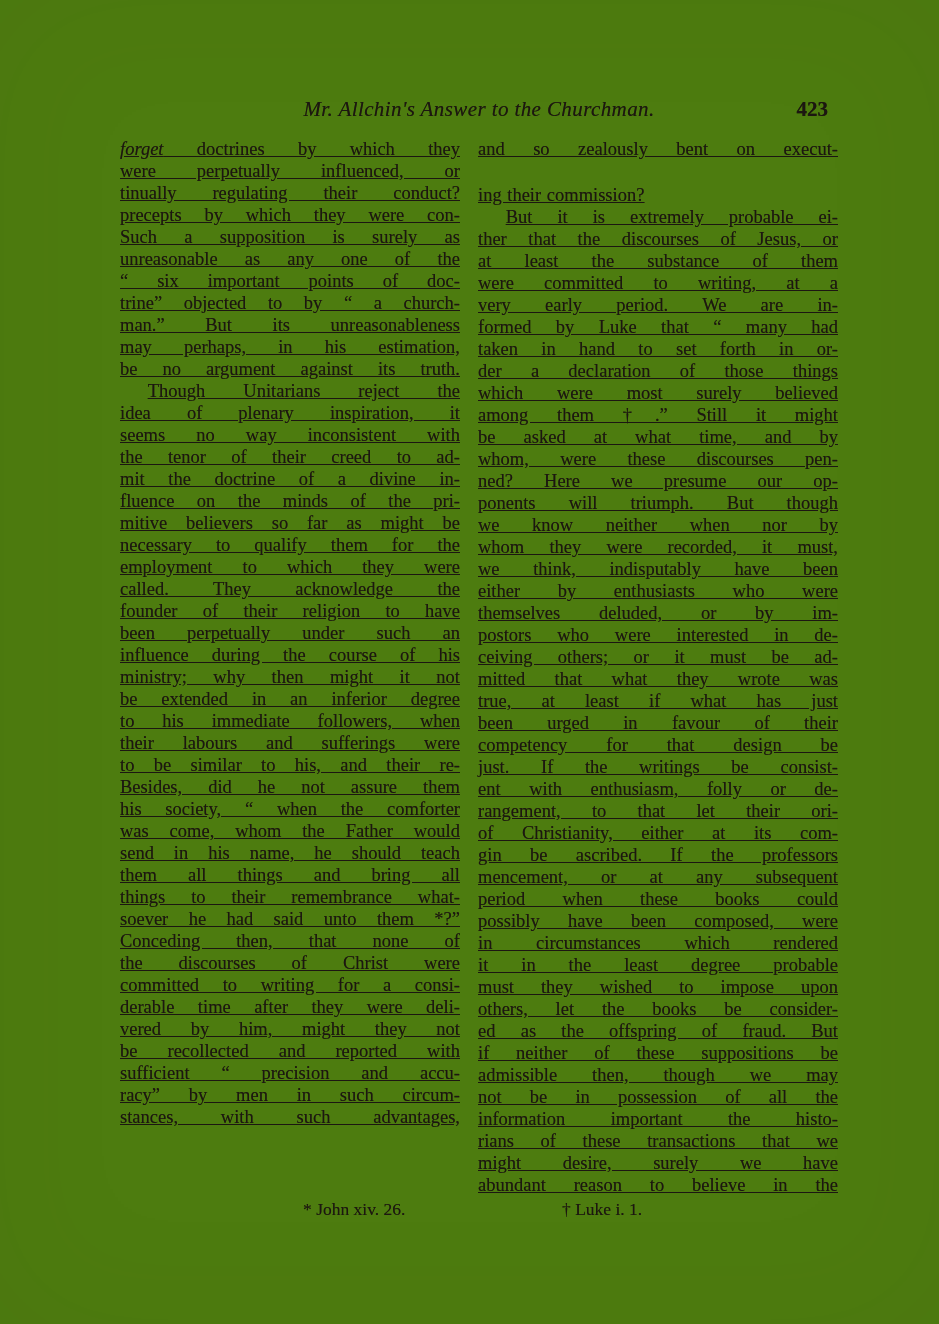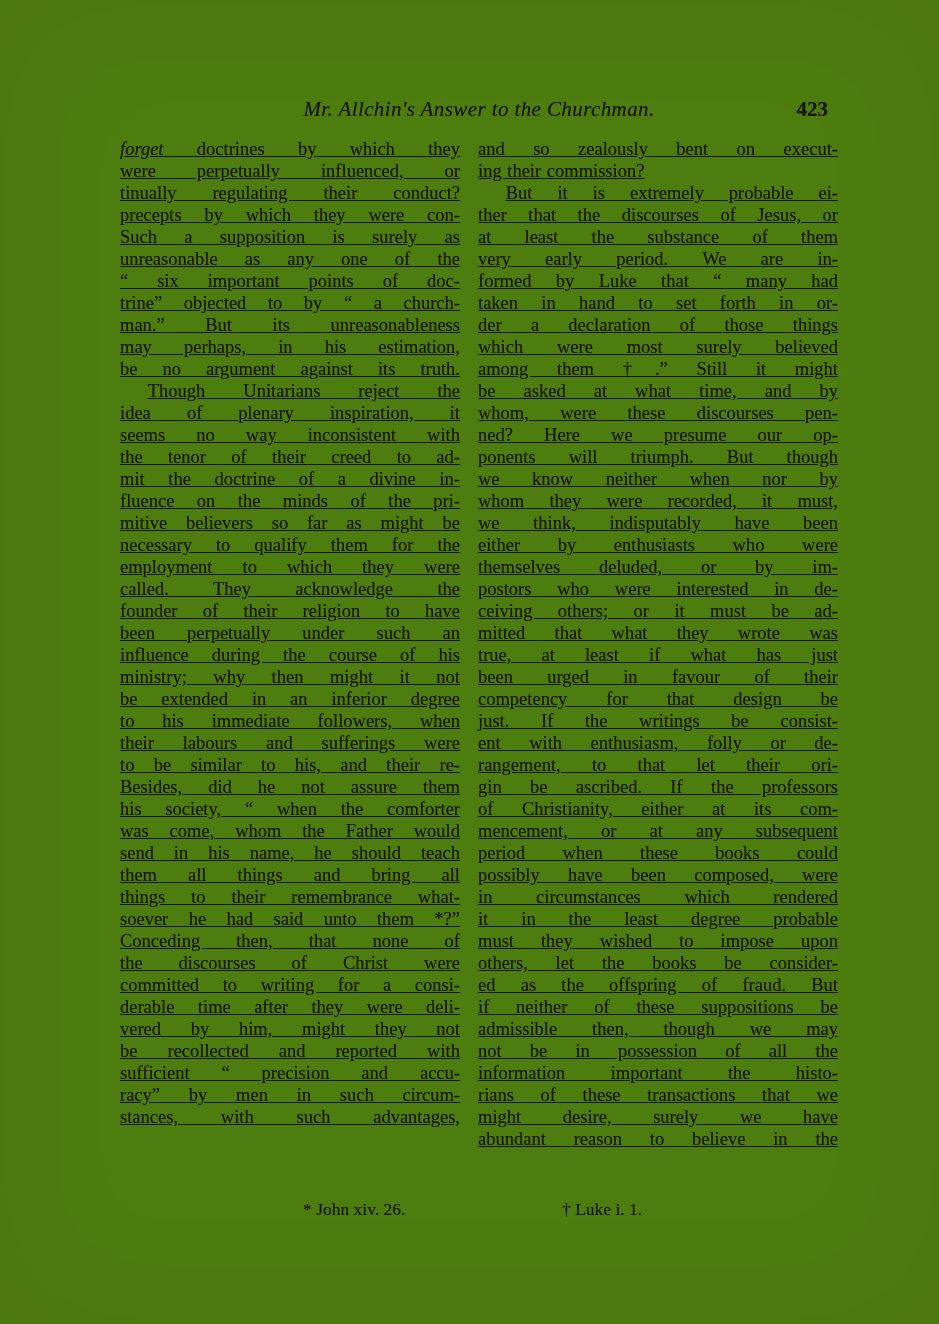--- a/index.html
+++ b/index.html
@@ -42,20 +42,21 @@
     text-align:justify;
     -moz-text-align-last:justify;
     text-align-last:justify;
     text-shadow:0 0 0.5px rgba(25,15,5,0.5);
     word-spacing:1px;
   }
   .line.indent { text-indent:1.5em; }
   .line.flush {
     -moz-text-align-last:left;
     text-align-last:left;
+    margin-top:24px;
   }
   .footnotes {
     position:absolute; top:1199px; left:120px; width:718px; height:26px;
     font-size:17.5px;
     text-shadow:0 0 0.5px rgba(25,15,5,0.5);
   }
   .fn { position:absolute; top:0; white-space:nowrap; }
   .fn-left  { left:147px;margin-left:36px; }
   .fn-right { left:442px; }
   i { font-style:italic; }
@@ -117,20 +118,21 @@
         <div class="line">sufficient “ precision and accu-</div>
         <div class="line">racy” by men in such circum-</div>
         <div class="line">stances, with such advantages,</div>
       </div>
     <div class="col col-right" id="col-right">
         <div class="line">and so zealously bent on execut-</div>
         <div class="line flush">ing their commission?</div>
         <div class="line indent">But it is extremely probable ei-</div>
         <div class="line">ther that the discourses of Jesus, or</div>
         <div class="line">at least the substance of them</div>
+        <div class="line">were committed to writing, at a</div>
         <div class="line">very early period. We are in-</div>
         <div class="line">formed by Luke that “ many had</div>
         <div class="line">taken in hand to set forth in or-</div>
         <div class="line">der a declaration of those things</div>
         <div class="line">which were most surely believed</div>
         <div class="line">among them †.” Still it might</div>
         <div class="line">be asked at what time, and by</div>
         <div class="line">whom, were these discourses pen-</div>
         <div class="line">ned? Here we presume our op-</div>
         <div class="line">ponents will triumph. But though</div>
@@ -141,22 +143,22 @@
         <div class="line">themselves deluded, or by im-</div>
         <div class="line">postors who were interested in de-</div>
         <div class="line">ceiving others; or it must be ad-</div>
         <div class="line">mitted that what they wrote was</div>
         <div class="line">true, at least if what has just</div>
         <div class="line">been urged in favour of their</div>
         <div class="line">competency for that design be</div>
         <div class="line">just. If the writings be consist-</div>
         <div class="line">ent with enthusiasm, folly or de-</div>
         <div class="line">rangement, to that let their ori-</div>
+        <div class="line">of Christianity, either at its com-</div>
         <div class="line">gin be ascribed. If the professors</div>
-        <div class="line">of Christianity, either at its com-</div>
         <div class="line">mencement, or at any subsequent</div>
         <div class="line">period when these books could</div>
         <div class="line">possibly have been composed, were</div>
         <div class="line">in circumstances which rendered</div>
         <div class="line">it in the least degree probable</div>
         <div class="line">must they wished to impose upon</div>
         <div class="line">others, let the books be consider-</div>
         <div class="line">ed as the offspring of fraud. But</div>
         <div class="line">if neither of these suppositions be</div>
         <div class="line">admissible then, though we may</div>

